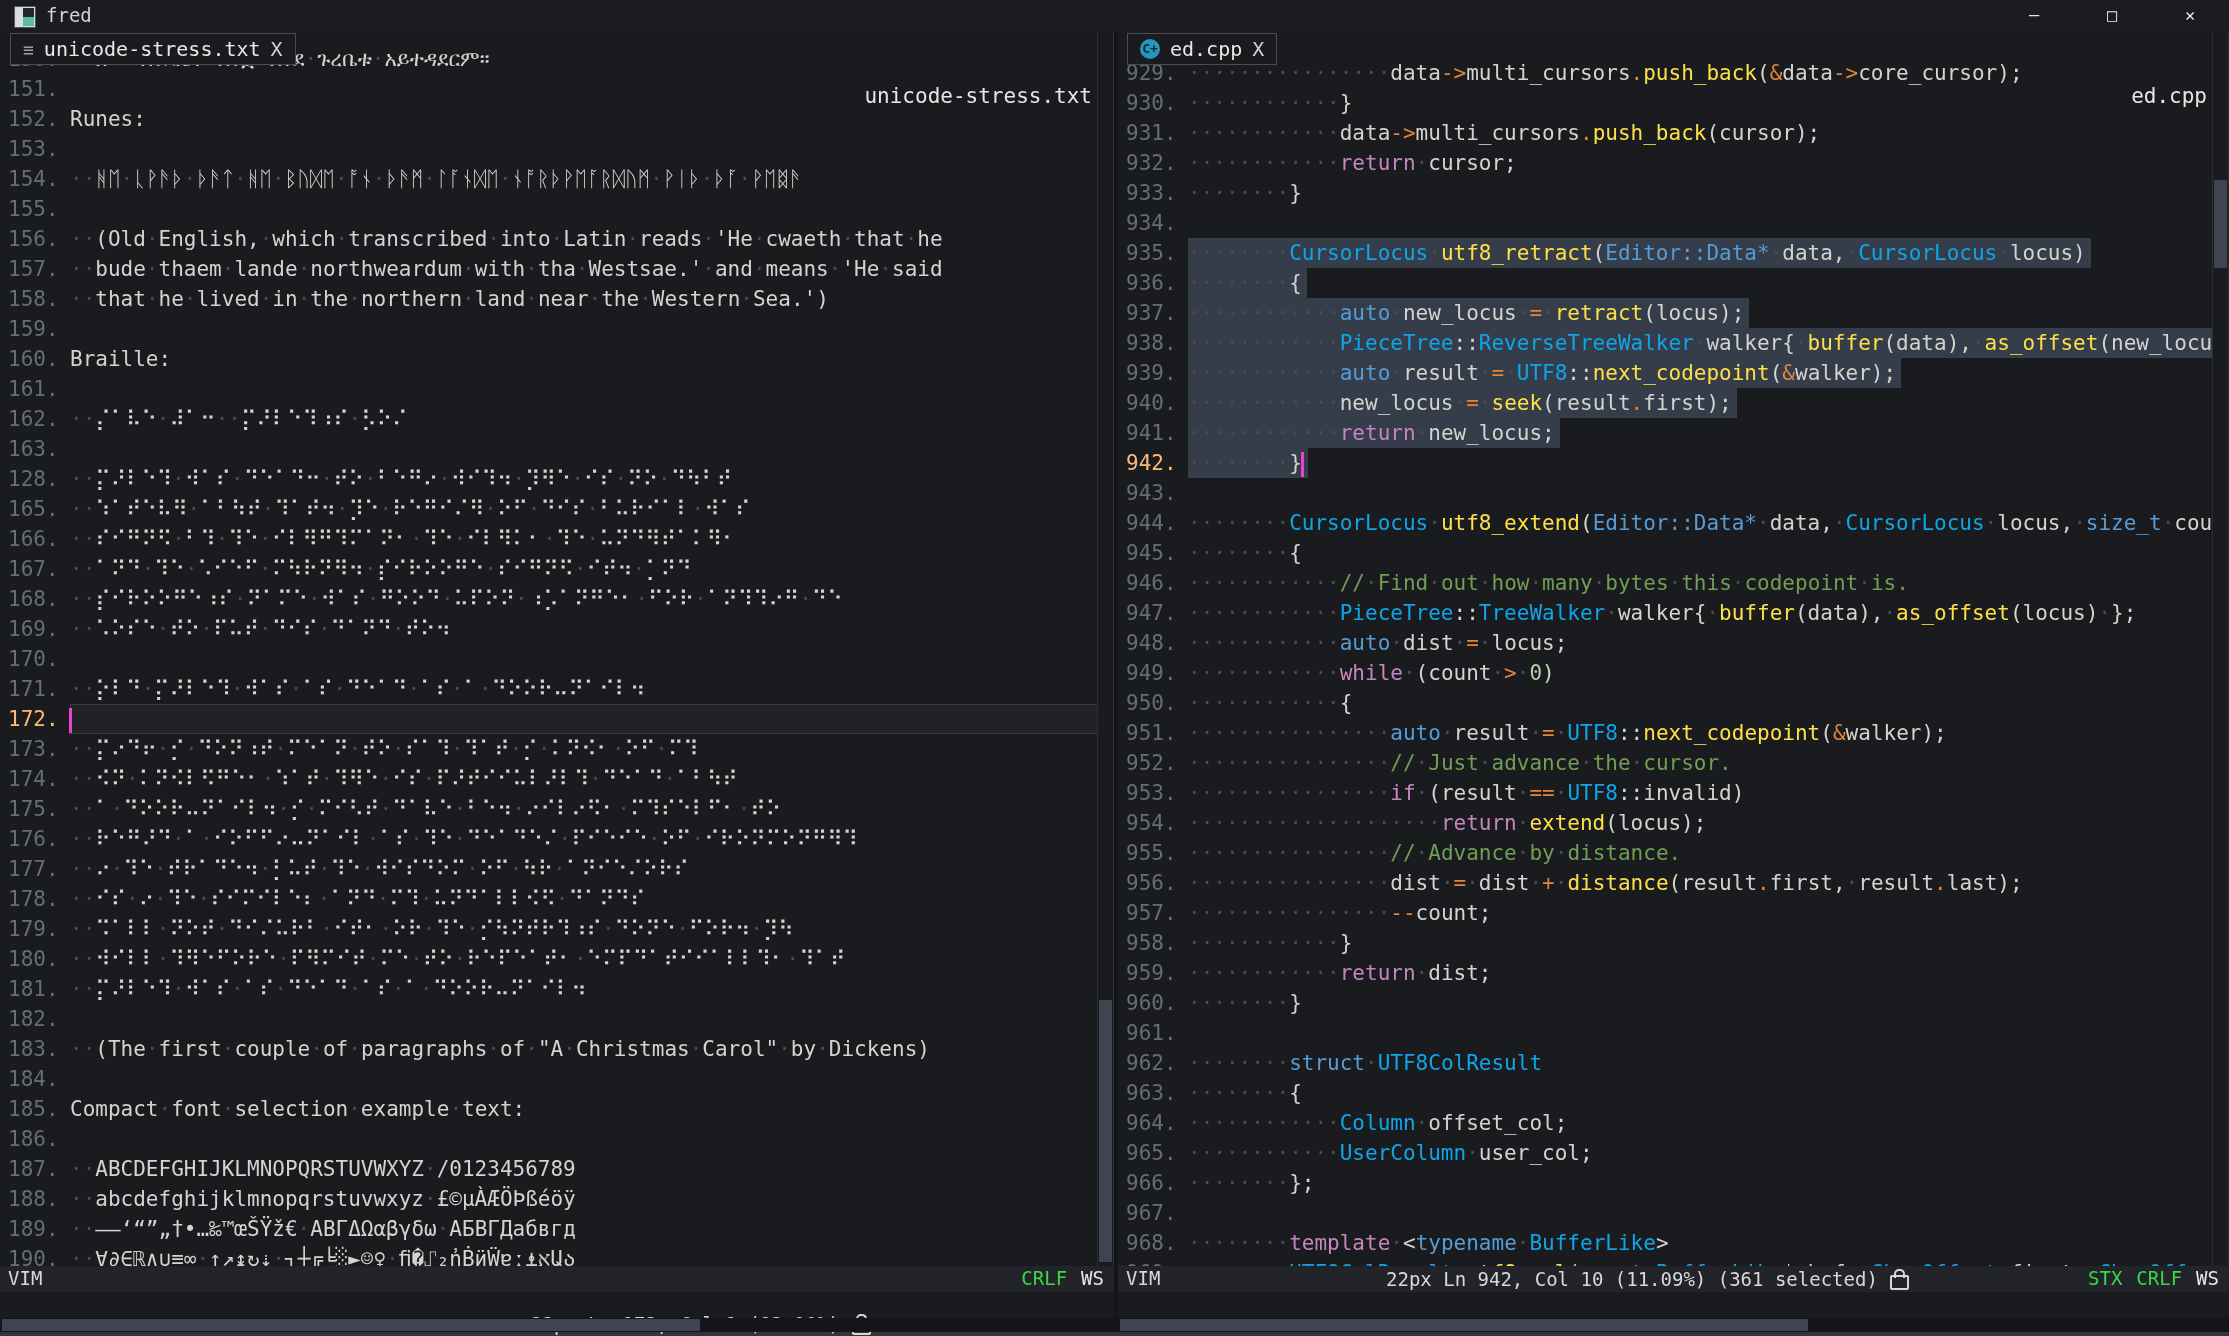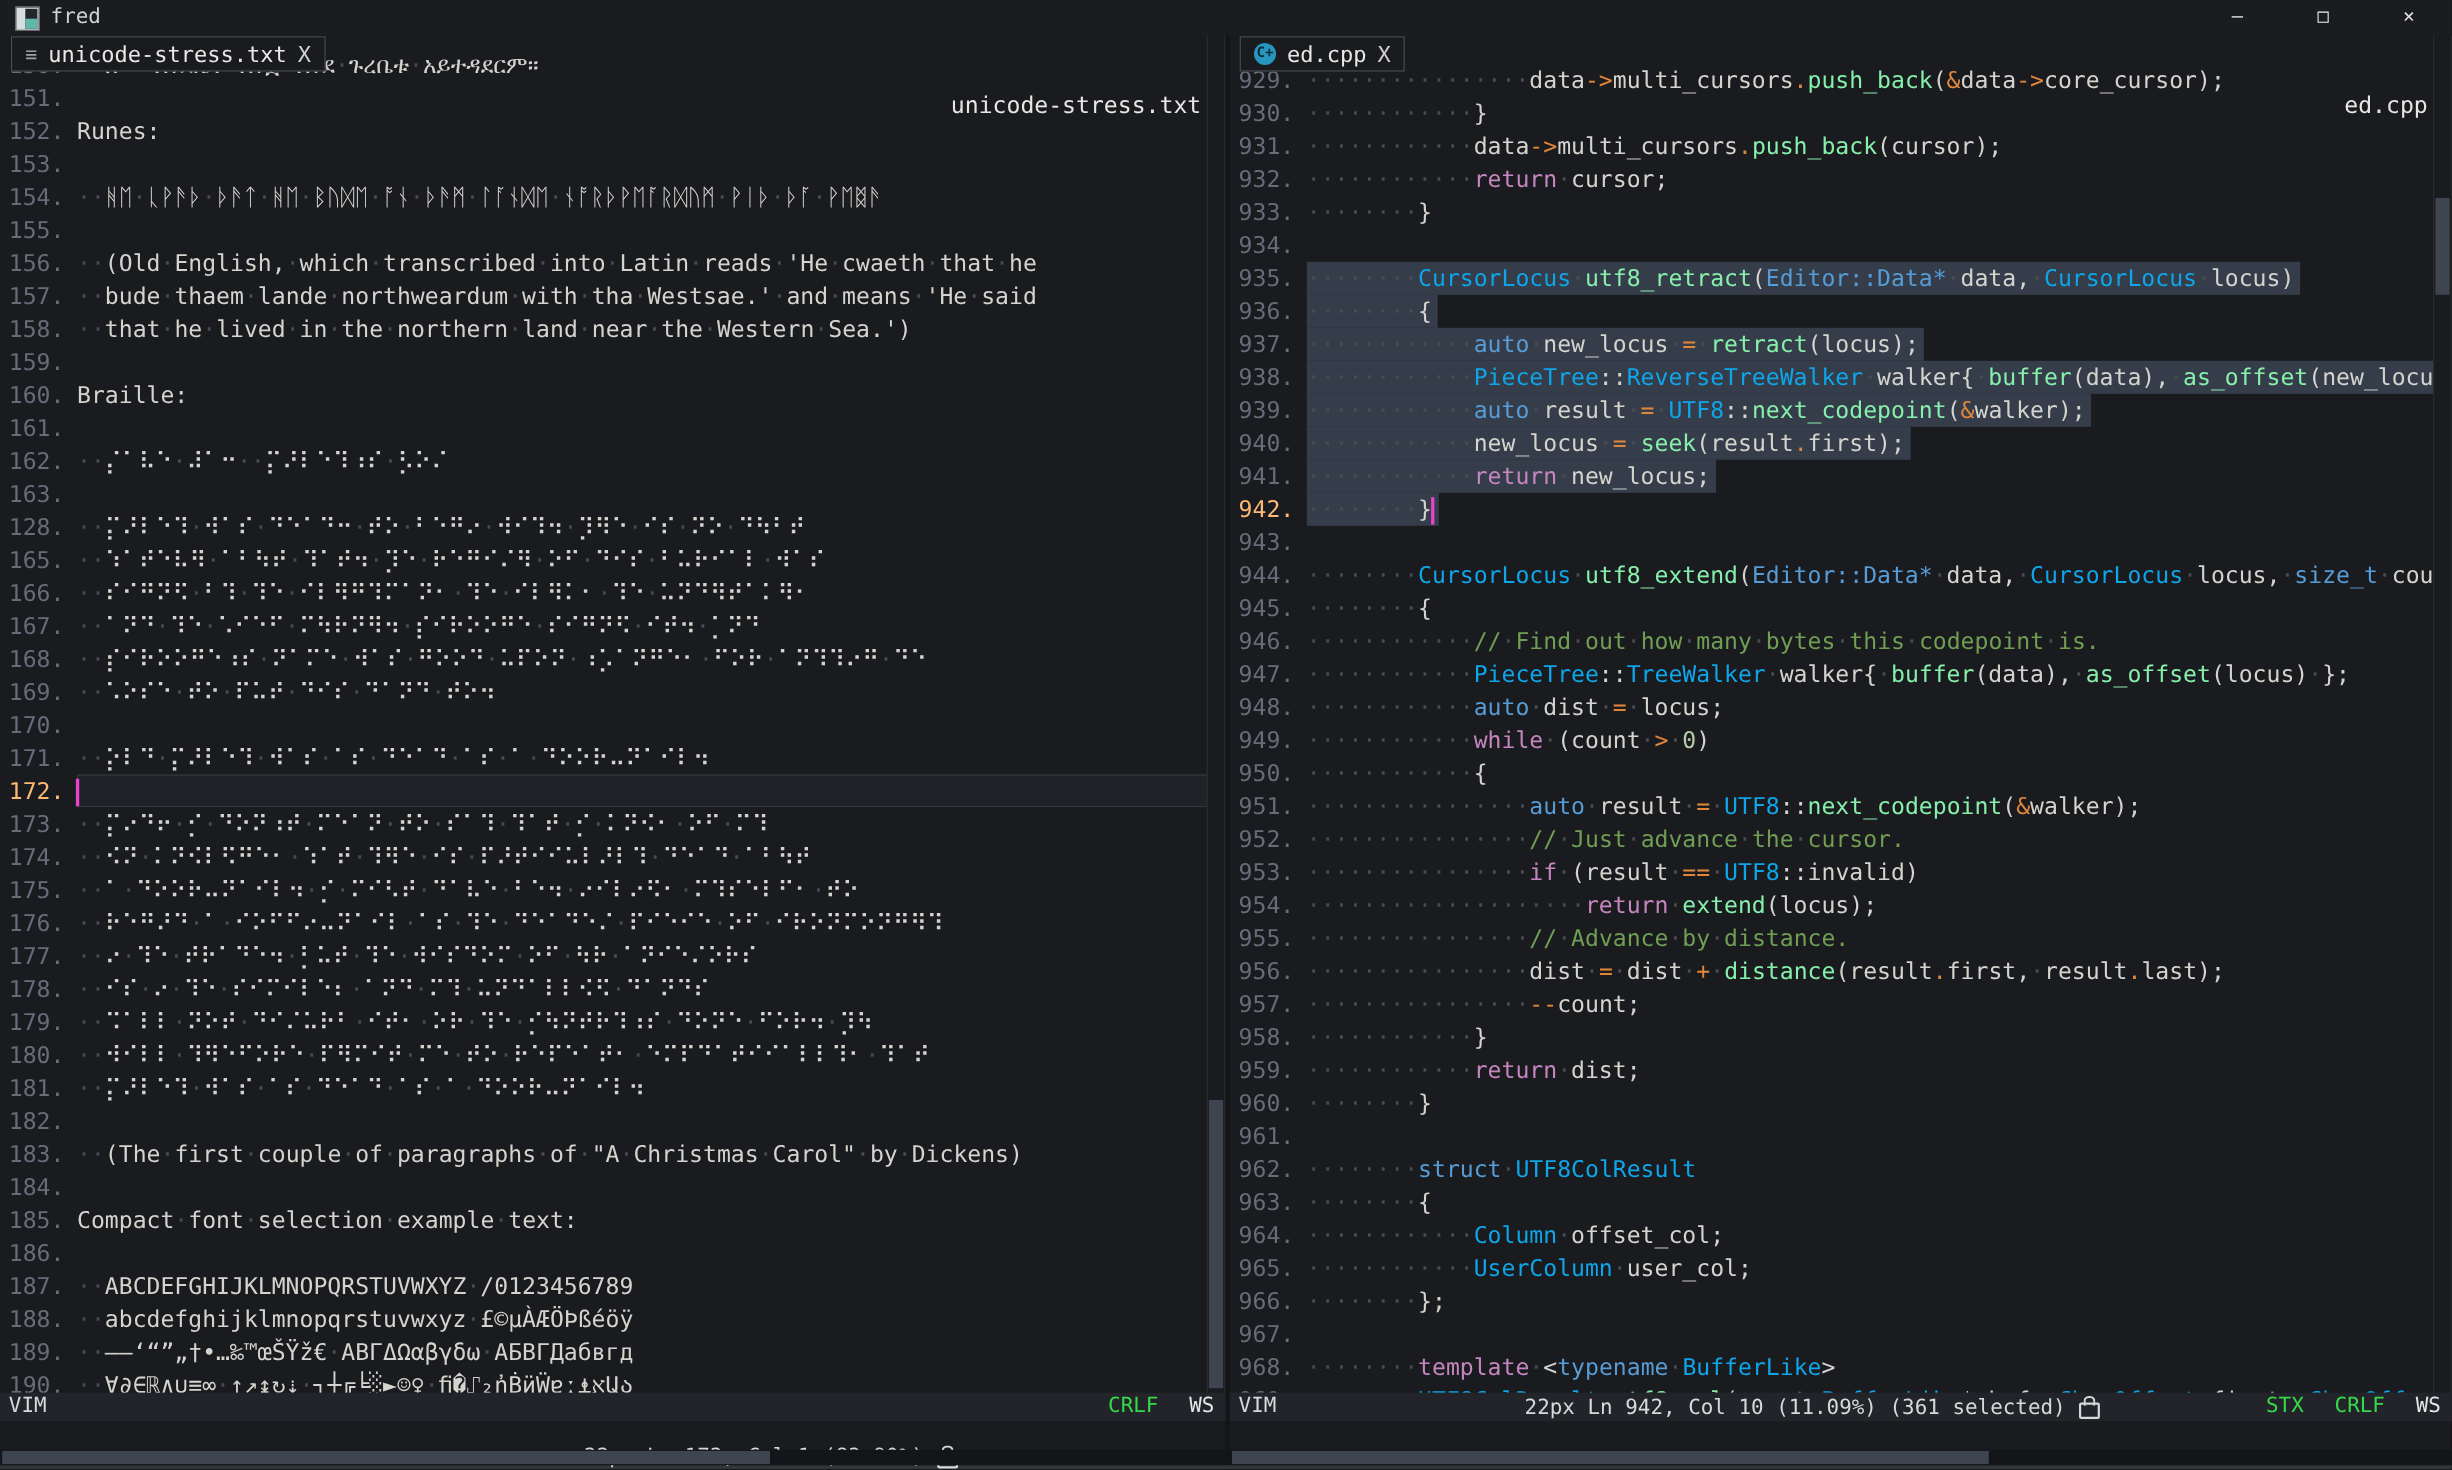--- a/index.html
+++ b/index.html
@@ -22,21 +22,21 @@
   #pane-left .rows{padding-top:12px;}
   #pane-right .rows{padding-top:26px;}
   .row{display:flex;height:30px;line-height:30px;font-size:21px;white-space:pre;}
   .ln{flex:none;width:62px;padding-left:8px;color:#666d79;}
   .ln.bright{color:#fdba74;}
   .code{flex:none;white-space:pre;}
   .code.fill{flex:1 1 auto;}
   .curline{background:#212228;box-shadow:inset 0 0 0 1px #3a3c43;}
   .sel{background:#363d4a;padding-right:5px;}
   .ws{color:#494b52;}
-  .kw{color:#569cd6;} .ct{color:#c586c0;} .ty{color:#0ea5e9;} .fn{color:#86efac;}
+  .kw{color:#569cd6;} .ct{color:#c586c0;} .ty{color:#0ea5e9;} .fn{color:#fde047;}
   .op{color:#e0863a;} .cm{color:#6f9e54;} .num{color:#b5cea8;}
   .cur{display:inline-block;width:3px;height:25px;background:#ec42ce;vertical-align:middle;margin:0 -1px;}
   
   .tab{position:absolute;top:1px;height:30px;background:#1a1b1e;border:1px solid #4a4d55;
        display:flex;align-items:center;gap:10px;padding:0 12px;font-size:20px;color:#e8e8e4;z-index:5;}
   #pane-left .tab{left:10px;} #pane-right .tab{left:9px;}
   .tab-close{color:#d0d0d0;}
   .txt-icon{color:#9aa0a8;font-size:18px;}
   .cpp-icon{display:inline-block;width:20px;height:20px;border-radius:50%;background:#2796be;color:#0e2a36;
             font-size:13px;line-height:20px;text-align:center;font-weight:bold;}
@@ -51,21 +51,21 @@
   #pane-right .vthumb{top:148px;height:88px;}
   .statusbar{position:absolute;bottom:44px;height:26px;background:#232429;font-size:19px;
              color:#d6d8da;z-index:7;}
   #status-left{left:0;width:1114px;} #status-right{left:1118px;width:1111px;}
   .status-mode{position:absolute;left:8px;top:1px;}
   .status-center{position:absolute;top:1px;display:flex;gap:12px;align-items:center;}
   #status-left .status-center{left:531px;margin-top:45px;} #status-right .status-center{left:268px;}
   .lock{position:relative;display:inline-block;width:15px;height:11px;border:2px solid #d6d8da;border-radius:2px;margin-top:8px;}
   .lock::before{content:"";position:absolute;left:2px;top:-8px;width:7px;height:7px;border:2px solid #d6d8da;
                 border-bottom:none;border-radius:5px 5px 0 0;}
-  .status-badges{position:absolute;right:10px;top:1px;display:flex;gap:28px;}
+  .status-badges{position:absolute;right:10px;top:1px;display:flex;gap:14px;}
   .badge-green{color:#35d94a;} .badge-white{color:#e4e6e8;}
   .hscroll{position:absolute;bottom:4px;height:14px;background:#141519;z-index:7;}
   #hscroll-left{left:0;width:1114px;} #hscroll-right{left:1118px;width:1111px;}
   .hthumb{position:absolute;top:1px;bottom:1px;background:#3e4450;}
   #hscroll-left .hthumb{left:2px;width:698px;} #hscroll-right .hthumb{left:2px;width:688px;}
   #bottom-edge{position:absolute;left:0;bottom:0;width:100%;height:4px;background:#34353a;}
 </style>
 </head>
 <body>
 

